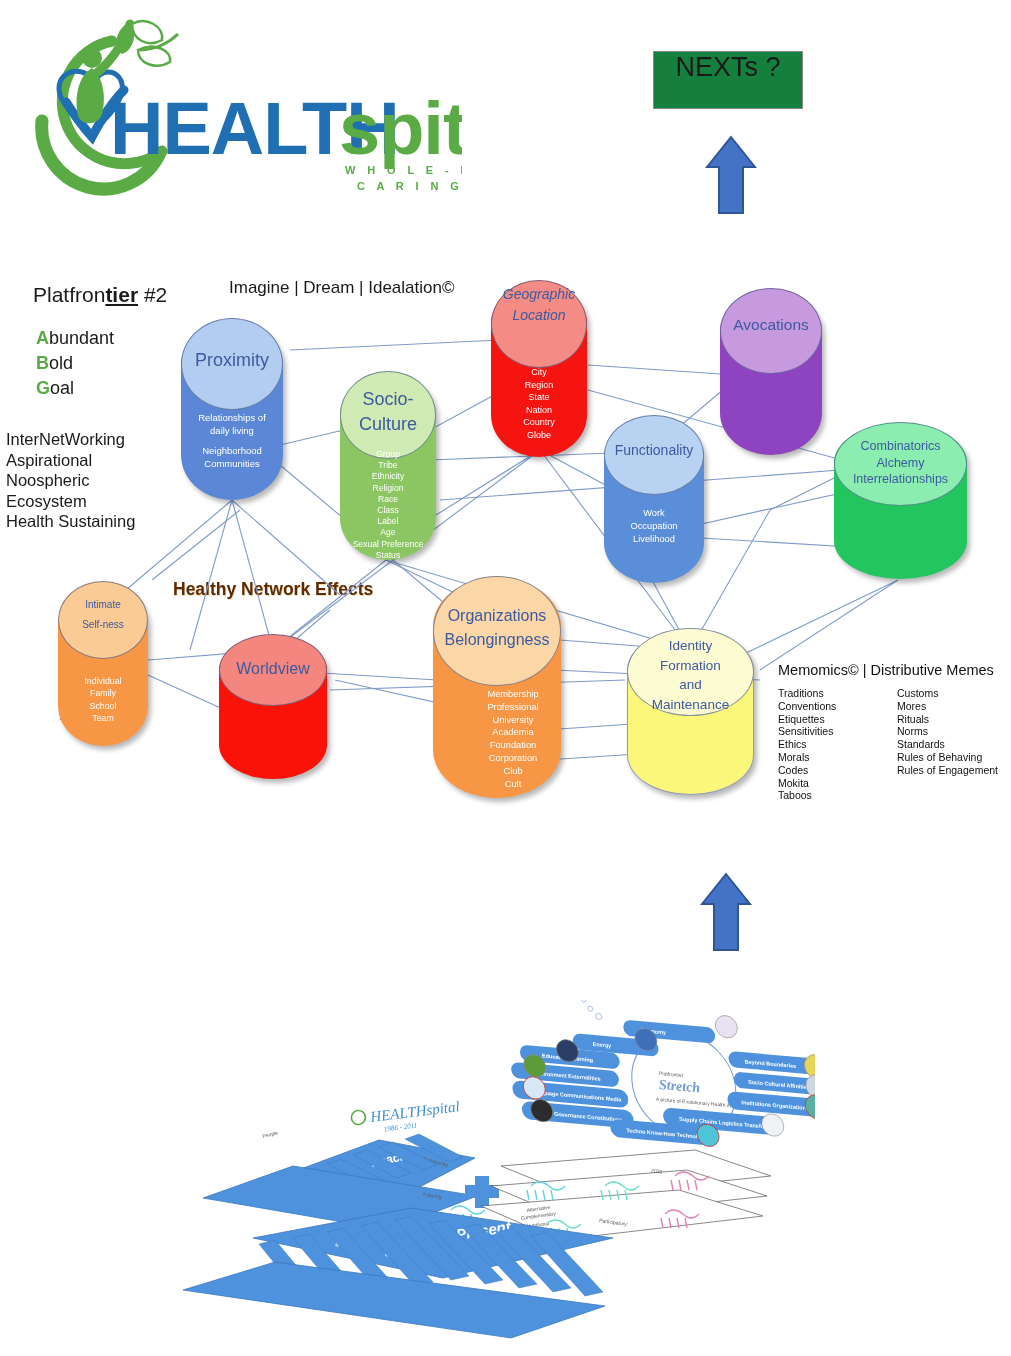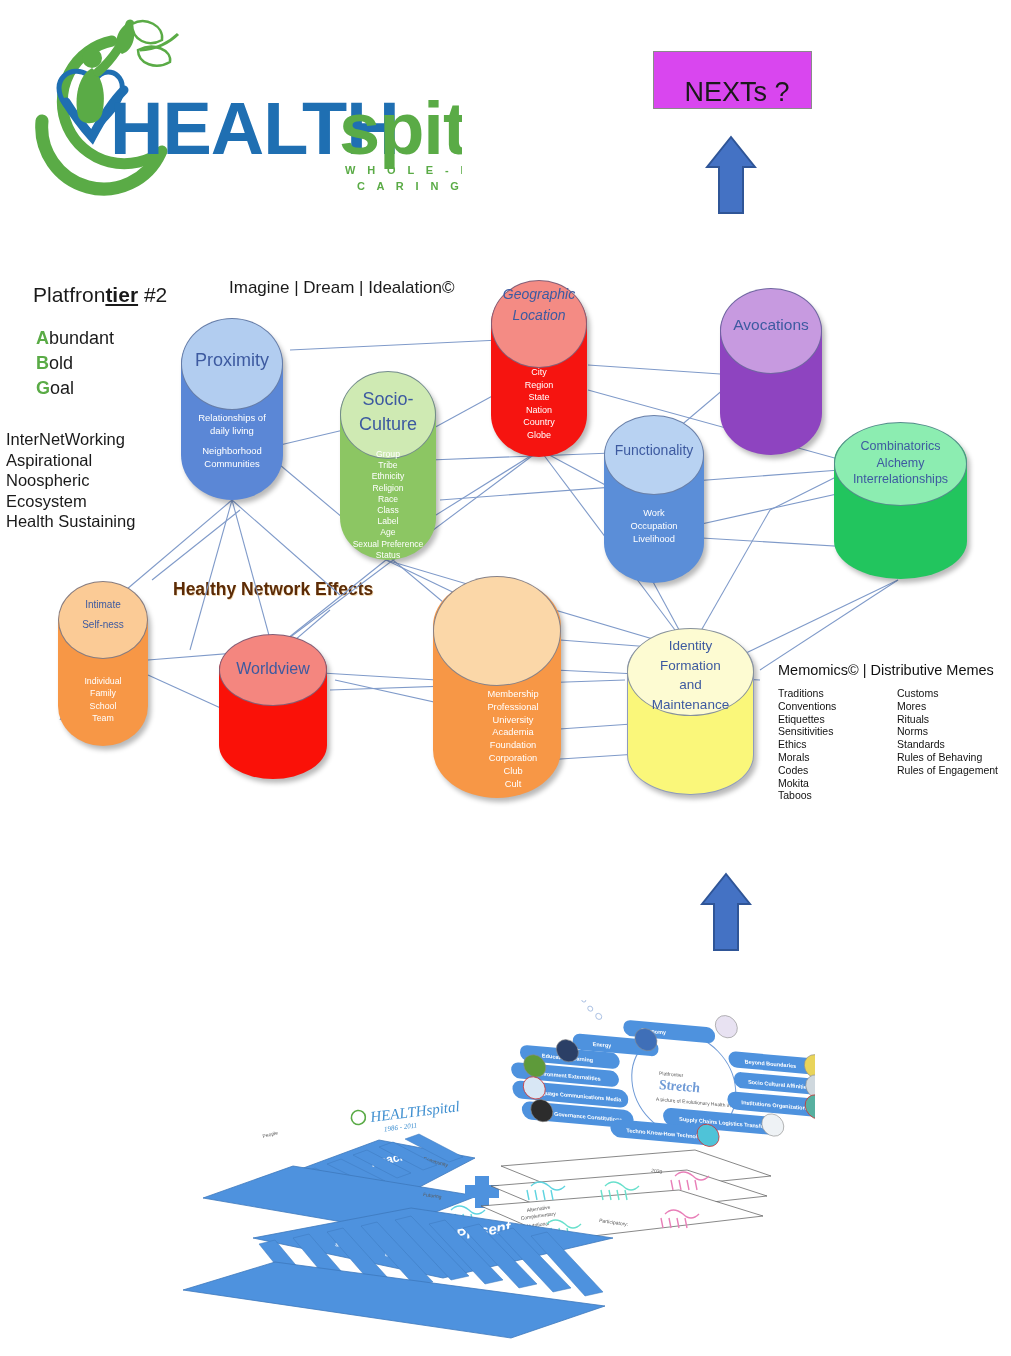--- a/index.html
+++ b/index.html
@@ -13,23 +13,23 @@
   #logo svg{display:block;}
   .logo-h{font-family:"Liberation Sans",sans-serif;font-weight:bold;
           font-size:74px;fill:#1f6fb2;letter-spacing:-1px;}
   .logo-s{font-family:"Liberation Sans",sans-serif;font-weight:bold;
           font-size:74px;fill:#5aab46;letter-spacing:-1px;}
   .logo-tag{font-family:"Liberation Sans",sans-serif;font-weight:bold;
           font-size:11px;fill:#5aab46;letter-spacing:4.4px;}
 
   
   #nexts-box{left:653px;top:51px;width:148px;height:56px;
-       border:1.5px solid #8a8a8a;background:#d946ef;
-       display:flex;align-items:flex-end;justify-content:center;
-       font-size:27px;color:#1a1a1a;padding-left:9px;}
+       border:1.5px solid #8a8a8a;background:#15803d;
+       display:flex;align-items:flex-start;justify-content:center;
+       font-size:27px;color:#1a1a1a;}
 
   
   .arrow-up{width:52px;height:80px;}
   #arrow-top{left:705px;top:135px;}
   #arrow-bottom{left:700px;top:872px;width:46px;height:72px;}
 
   
   #platfrontier{left:33px;top:283px;font-size:21px;color:#1a1a1a;white-space:nowrap;}
   #platfrontier u{text-decoration:underline;font-weight:bold;}
   #abg{left:36px;top:326px;font-size:18px;line-height:25px;color:#1a1a1a;}
@@ -266,20 +266,22 @@
 
 <div class="cyl abs" id="cyl-worldview" style="left:219px;top:636px;width:108px;height:143px;">
   <div class="body" style="background:#fa1108;border-radius:54px/34px;"></div>
   <div class="top" style="top:-2px;height:72px;background:#f4867f;border-radius:50%;"></div>
   <div class="cap" style="top:23px;font-size:16px;line-height:20px;">Worldview</div>
 </div>
 
 <div class="cyl abs" id="cyl-organizations" style="left:433px;top:578px;width:128px;height:220px;">
   <div class="body" style="background:#f79746;border-radius:64px/48px;"></div>
   <div class="top" style="top:-2px;height:110px;background:#fbd7a8;border-radius:50%;"></div>
+  <div class="cap" style="top:26px;font-size:16px;line-height:24px;white-space:pre-line;">Organizations
+Belongingness</div>
   <div class="sub" style="top:110px;font-size:9.3px;line-height:12.8px;padding-left:16px;">
     <div>Membership</div>
     <div>Professional</div>
     <div>University</div>
     <div>Academia</div>
     <div>Foundation</div>
     <div>Corporation</div>
     <div>Club</div>
     <div>Cult</div>
   </div>

